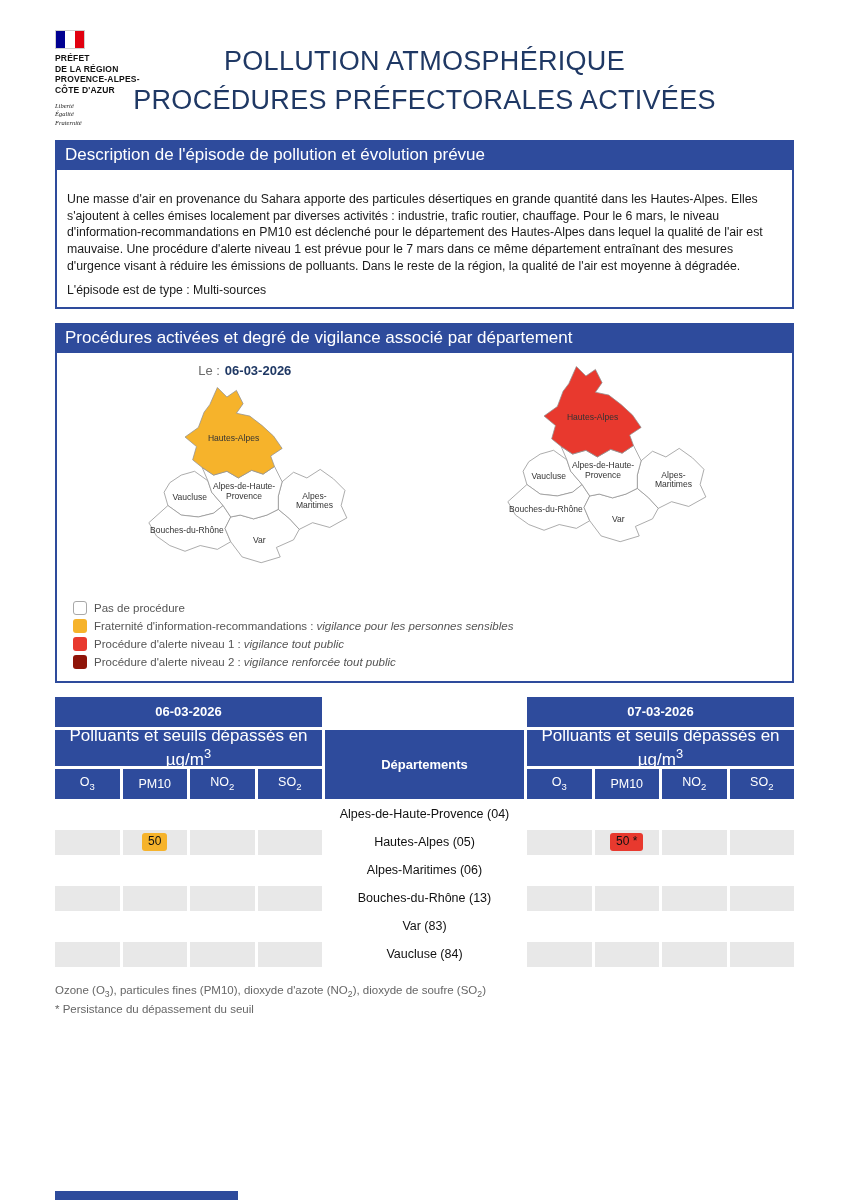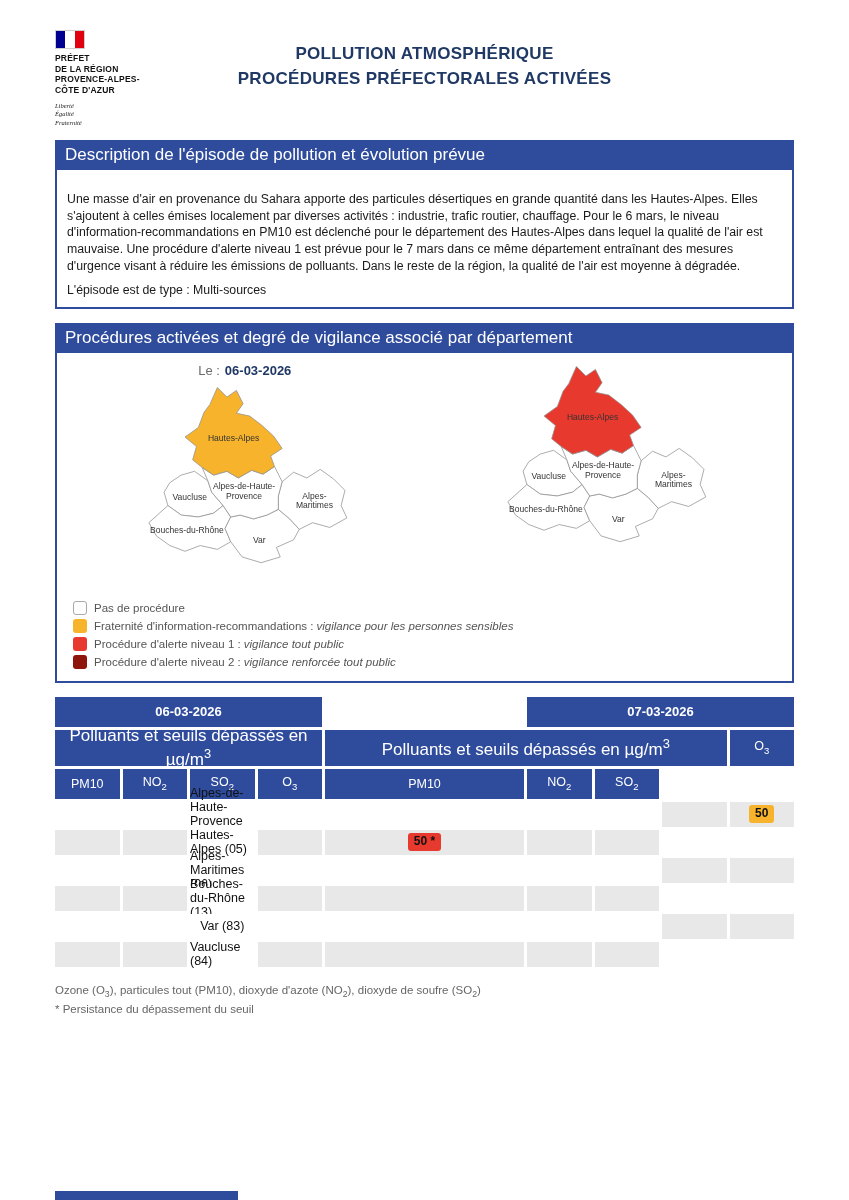--- a/index.html
+++ b/index.html
@@ -12,21 +12,21 @@
   
   .header { position:relative; height:138px; box-sizing:border-box; padding-top:32px; margin:0 55px; }
   .logo { position:absolute; left:0; top:30px; width:130px; }
   .flag { width:30px; height:19px; display:flex; border:1px solid #cfcfcf; box-sizing:border-box; }
   .flag div { flex:1; }
   .flag-blue  { background:var(--flag-blue,#000091); }
   .flag-white { background:#fff; }
   .flag-red   { background:var(--flag-red,#E1000F); }
   .logo-text { margin-top:4px; font-weight:bold; font-size:8.5px; line-height:1.25; color:#111; letter-spacing:.2px; }
   .motto { margin-top:6px; font-size:6.5px; font-style:italic; font-family:"Liberation Serif","DejaVu Serif",serif; color:#222; line-height:1.35; }
-  .title { text-align:center; padding-top:10px; color:var(--title-navy,#1F3864); font-weight:bold; font-size:17px; line-height:1.45; letter-spacing:.3px; }
+  .title { text-align:center; padding-top:10px; color:var(--title-navy,#1F3864); font-weight:normal; font-size:27px; line-height:1.45; letter-spacing:.3px; }
   
   .section-bar { margin:0 55px; background:var(--accent-blue,#2E4B9C); color:#fff; font-size:17px; padding:5px 10px; box-sizing:border-box; }
   .section-box { margin:0 55px; border:2px solid var(--accent-blue,#2E4B9C); border-top:none; box-sizing:border-box; background:#fff; }
   .desc-box { padding:21px 10px 9px; font-size:12.3px; line-height:1.36; color:#1a1a1a; }
   .desc-episode { margin-top:7px; }
   .maps-bar { margin-top:14px; }
   .desc-bar { margin-top:2px; }
   
   .maps-box { padding:4px 8px 8px; }
   .maps-row { display:flex; }
@@ -53,21 +53,21 @@
   .hcell { background:var(--accent-blue,#2E4B9C); color:#fff; display:flex; align-items:center; justify-content:center; text-align:center; }
   .h-date { grid-column:span 4; font-weight:bold; font-size:13px; }
   .h-spacer { background:transparent; }
   .h-poll { grid-column:span 4; font-size:17px; padding:0 14px; line-height:1.25; }
   .h-dept { grid-row:span 2; font-weight:bold; font-size:13px; }
   .h-col { font-size:12.5px; }
   .cell { display:flex; align-items:center; justify-content:center; font-size:12.5px; color:#111; }
   .cell.gray  { background:var(--row-gray,#E8E8E8); }
   .cell.white { background:#fff; }
   .dept { background:#fff; }
-  .badge { display:inline-block; padding:1px 6px; border-radius:3px; font-weight:bold; font-size:12px; color:#111; line-height:1.3; }
+  .badge { display:inline-block; padding:1px 6px; border-radius:3px; font-weight:normal; font-size:12px; color:#111; line-height:1.3; }
   .badge-yellow { background:var(--info-yellow,#F9B234); }
   .badge-red    { background:var(--alert-red,#E8392E); }
   sub,sup { font-size:76%; }
   
   .footnotes { margin:15px 55px 0; font-size:11.5px; color:#666; line-height:1.55; }
   .footer-bar { position:absolute; left:55px; bottom:0; width:183px; height:9px; background:var(--accent-blue,#2E4B9C); }
 </style>
 </head>
 <body>
 
@@ -186,20 +186,21 @@
 
   <div class="ptable">
 
     <div class="hcell h-date">06-03-2026</div>
     <div class="h-spacer"></div>
     <div class="hcell h-date">07-03-2026</div>
 
     <div class="hcell h-poll">
         <span><span>Polluants et seuils dépassés en µg/m</span><sup>3</sup></span>
       </div>
+    <div class="hcell h-dept">Départements</div>
     <div class="hcell h-poll">
         <span><span>Polluants et seuils dépassés en µg/m</span><sup>3</sup></span>
       </div>
 
     <div class="hcell h-col">
         <span><span>O</span><sub>3</sub></span>
       </div>
     <div class="hcell h-col">
         <span><span>PM10</span></span>
       </div>
@@ -281,18 +282,18 @@
     <div class="cell gray"></div>
     <div class="cell gray"></div>
     <div class="cell dept">Vaucluse (84)</div>
     <div class="cell gray"></div>
     <div class="cell gray"></div>
     <div class="cell gray"></div>
     <div class="cell gray"></div>
   </div>
 
   <div class="footnotes">
-    <div><span>Ozone (O</span><sub>3</sub><span>), particules tout (PM10), dioxyde d'azote (NO</span><sub>2</sub><span>), dioxyde de soufre (SO</span><sub>2</sub><span>)</span></div>
+    <div><span>Ozone (O</span><sub>3</sub><span>), particules fines (PM10), dioxyde d'azote (NO</span><sub>2</sub><span>), dioxyde de soufre (SO</span><sub>2</sub><span>)</span></div>
     <div>* Persistance du dépassement du seuil</div>
   </div>
 
   <div class="footer-bar"></div>
 </div>
 
 </body></html>

